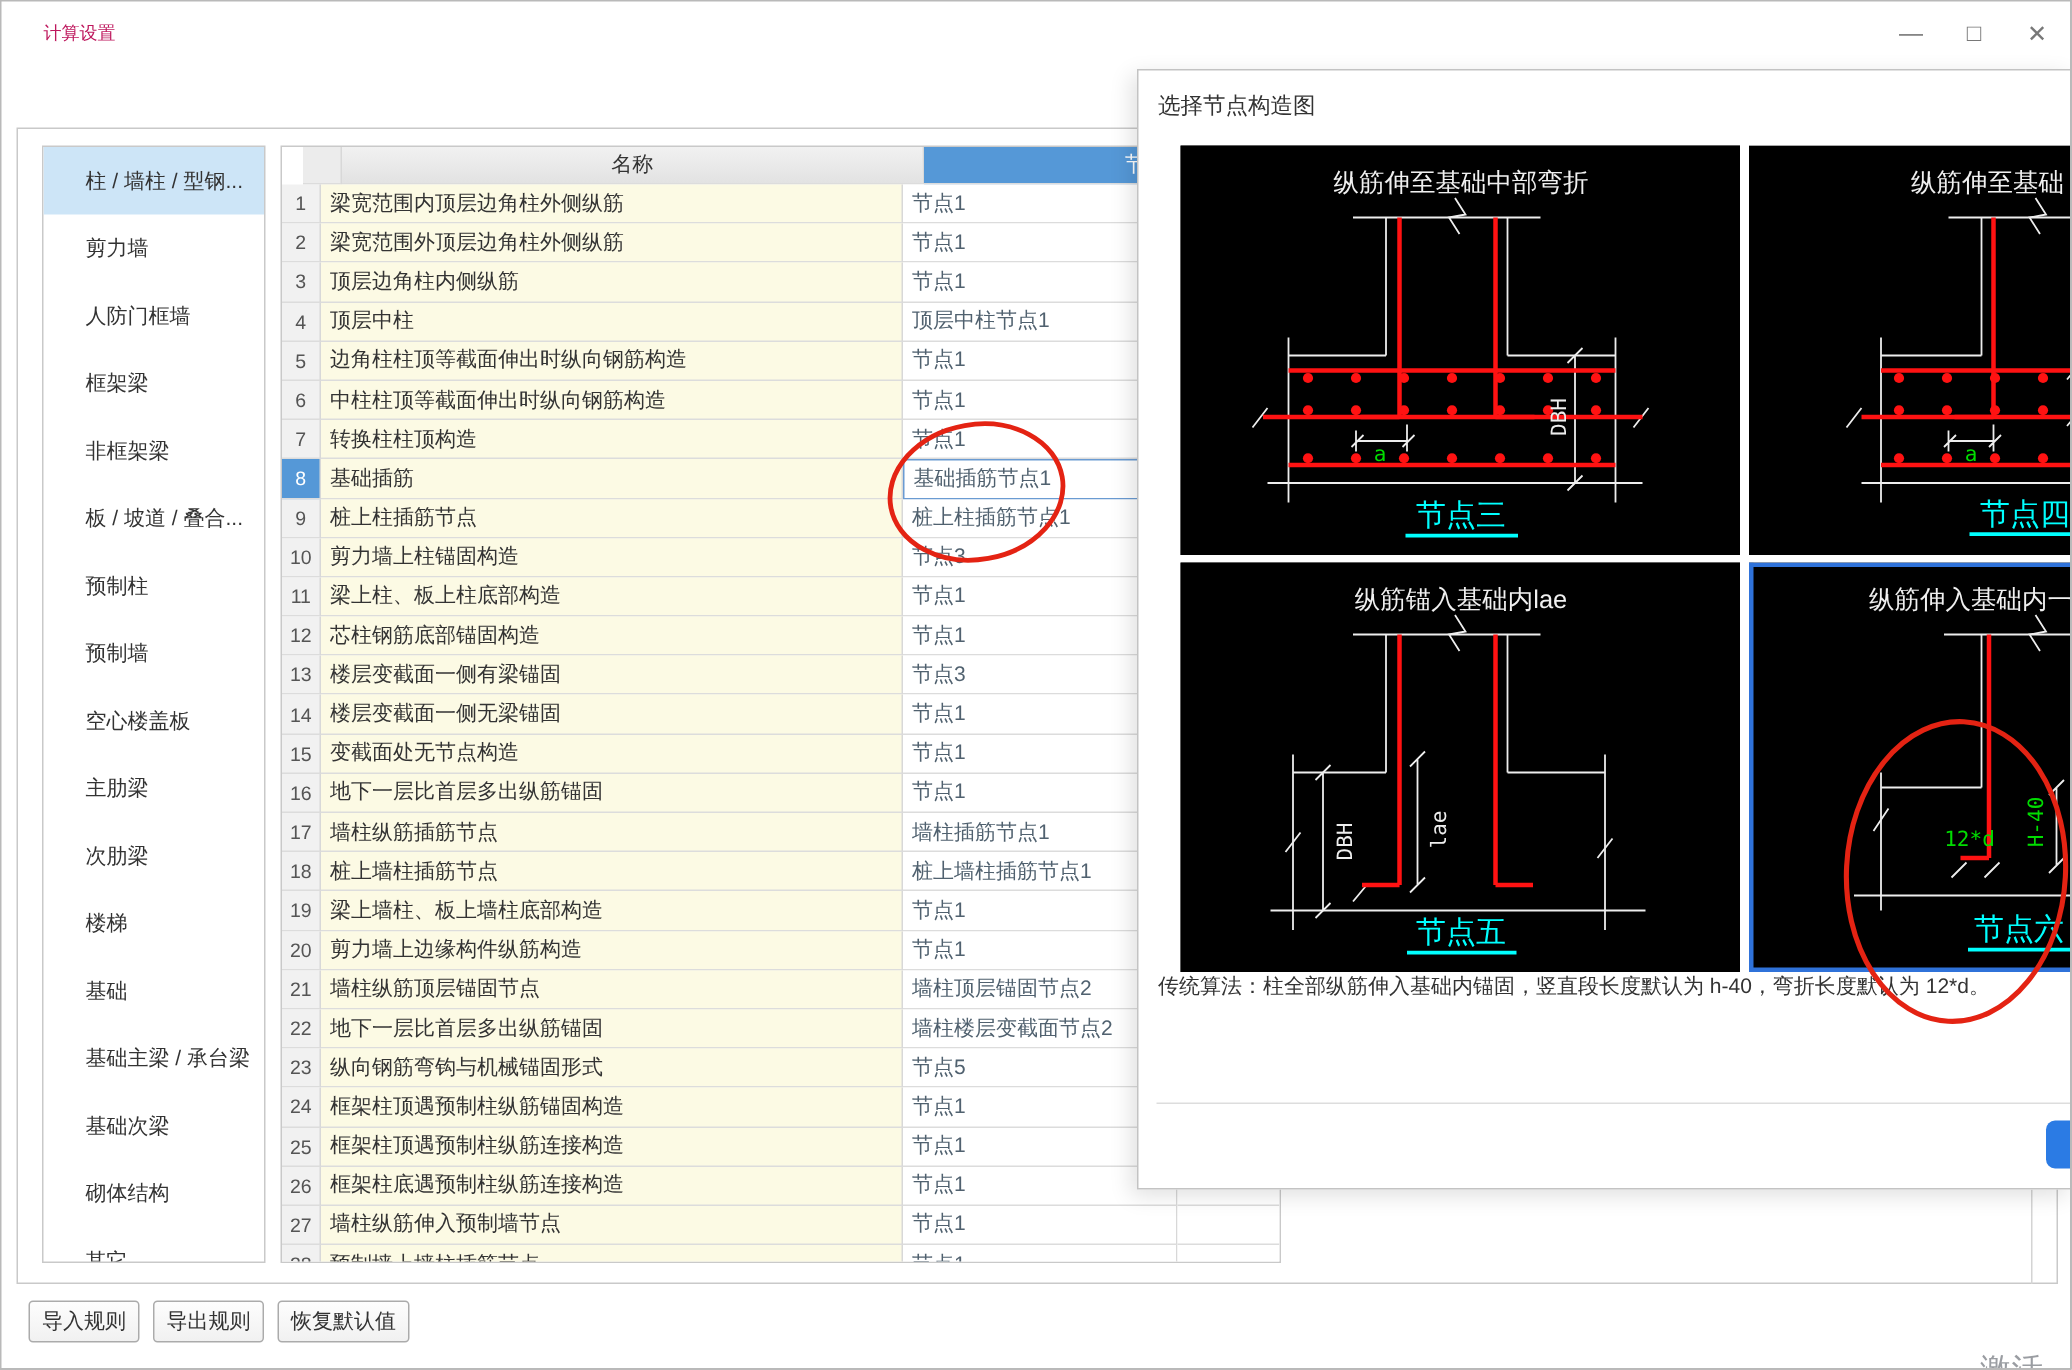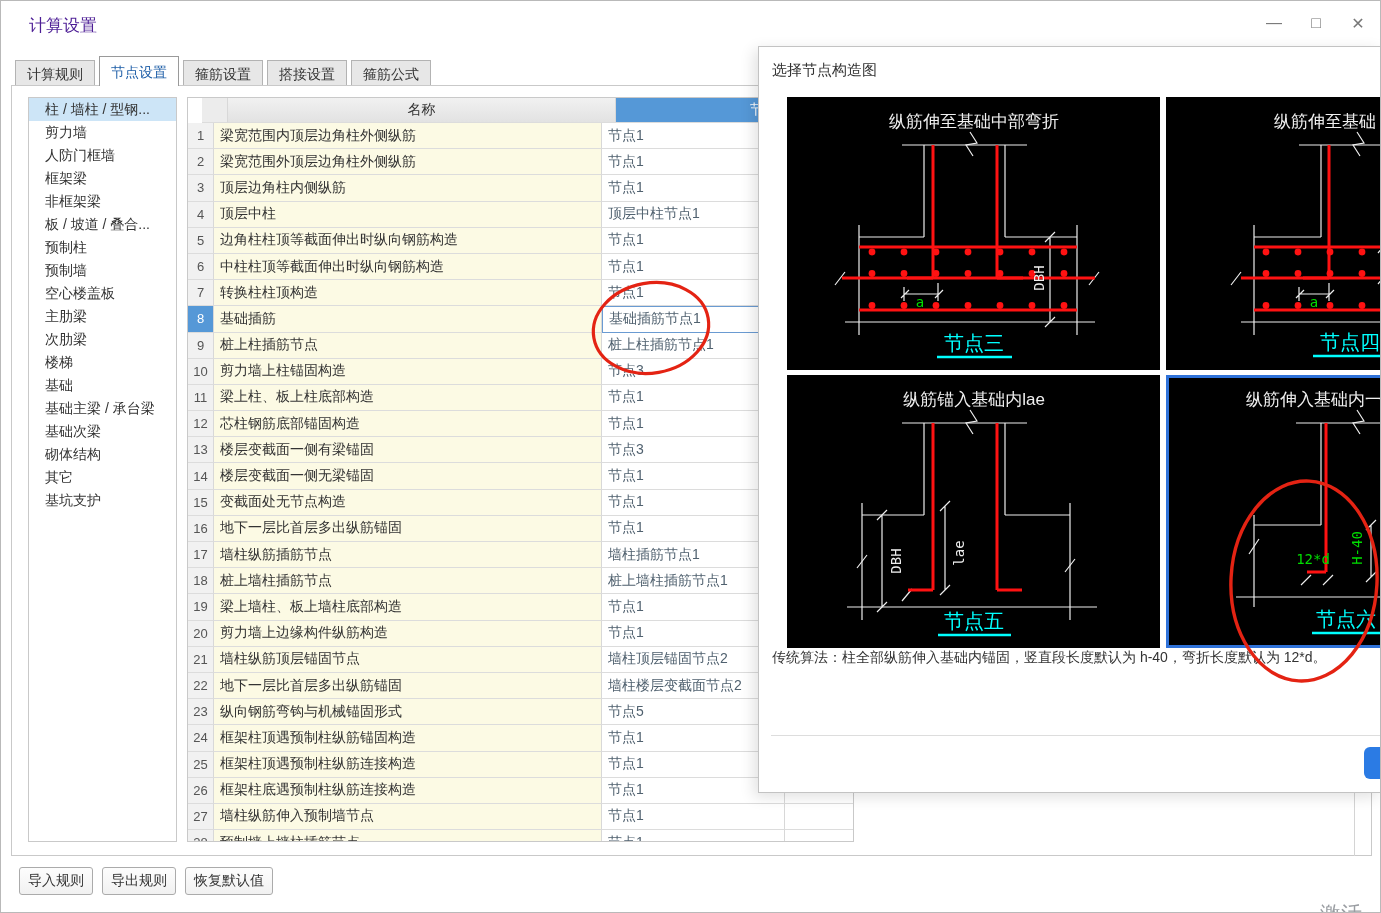--- a/index.html
+++ b/index.html
@@ -1,36 +1,36 @@
 <!DOCTYPE html>
 <html><head>
 <meta charset="utf-8">
 <style>
   html,body{margin:0;padding:0;background:#888;}
   .screen{position:relative;width:1381px;height:913px;background:#fff;border:1px solid #b9b9b9;
     box-sizing:border-box;overflow:hidden;font-family:"Liberation Sans","DejaVu Sans",sans-serif;color:#222;}
   .abs{position:absolute;}
   
-  .win-title{left:28px;top:13px;font-size:17px;color:#4c1d95;}
+  .win-title{left:28px;top:13px;font-size:12px;color:#be185d;}
   .win-controls{right:8px;top:8px;display:flex;gap:14px;}
   .win-btn{width:28px;height:28px;display:flex;align-items:center;justify-content:center;
     color:#787878;font-size:16px;cursor:default;}
   
   .tabbar{left:14px;top:56px;display:flex;align-items:flex-end;height:29px;}
   .tab{height:26px;line-height:26px;padding:0 11px;background:#e7e7e7;border:1px solid #b3b3b3;
     border-bottom:none;margin-right:4px;font-size:14px;color:#333;box-sizing:border-box;}
   .tab.active{height:30px;line-height:30px;background:#fff;color:#1f5fa8;position:relative;z-index:5;
     border-color:#9a9a9a;}
   
   .content-panel{left:10px;top:84px;width:1361px;height:771px;border:1px solid #c9c9c9;background:#fff;box-sizing:border-box;}
   .v-line{position:absolute;width:1px;background:#d4d4d4;}
   
   .sidebar{left:27px;top:96px;width:149px;height:745px;border:1px solid #c9c9c9;background:#fff;
     box-sizing:border-box;overflow:hidden;}
-  .side-item{height:23px;display:flex;align-items:center;padding-left:16px;font-size:14px;color:#333;cursor:default;}
+  .side-item{height:45px;display:flex;align-items:center;padding-left:28px;font-size:14px;color:#333;cursor:default;}
   .side-item.selected{background:#cde5f7;}
   
   .grid{left:186px;top:96px;width:667px;height:745px;border:1px solid #c9c9c9;background:#fff;
     box-sizing:border-box;overflow:hidden;font-size:14px;}
   .g-row{display:flex;height:26.2px;box-sizing:border-box;}
   .g-head{height:25px;padding-left:14px;}
   .c{box-sizing:border-box;border-right:1px solid #d8d8d8;border-bottom:1px solid #dcdcdc;
      display:flex;align-items:center;overflow:hidden;white-space:nowrap;}
   .c-num{width:26px;justify-content:center;background:#f1f1f1;color:#555;font-size:13px;}
   .c-name{width:388px;background:#fcfae4;padding-left:6px;color:#333;}
@@ -80,27 +80,20 @@
 
 <div class="screen">
 
   <div class="abs win-title">计算设置</div>
   <div class="abs win-controls">
     <div class="win-btn">—</div>
     <div class="win-btn">□</div>
     <div class="win-btn">✕</div>
   </div>
 
-  <div class="abs tabbar" id="tabbar">
-      <div class="tab">计算规则</div>
-      <div class="tab active">节点设置</div>
-      <div class="tab">箍筋设置</div>
-      <div class="tab">搭接设置</div>
-      <div class="tab">箍筋公式</div>
-    </div>
 
   <div class="abs content-panel"></div>
   <div class="abs sidebar" id="sidebar">
       <div class="side-item selected">柱 / 墙柱 / 型钢...</div>
       <div class="side-item">剪力墙</div>
       <div class="side-item">人防门框墙</div>
       <div class="side-item">框架梁</div>
       <div class="side-item">非框架梁</div>
       <div class="side-item">板 / 坡道 / 叠合...</div>
       <div class="side-item">预制柱</div>

